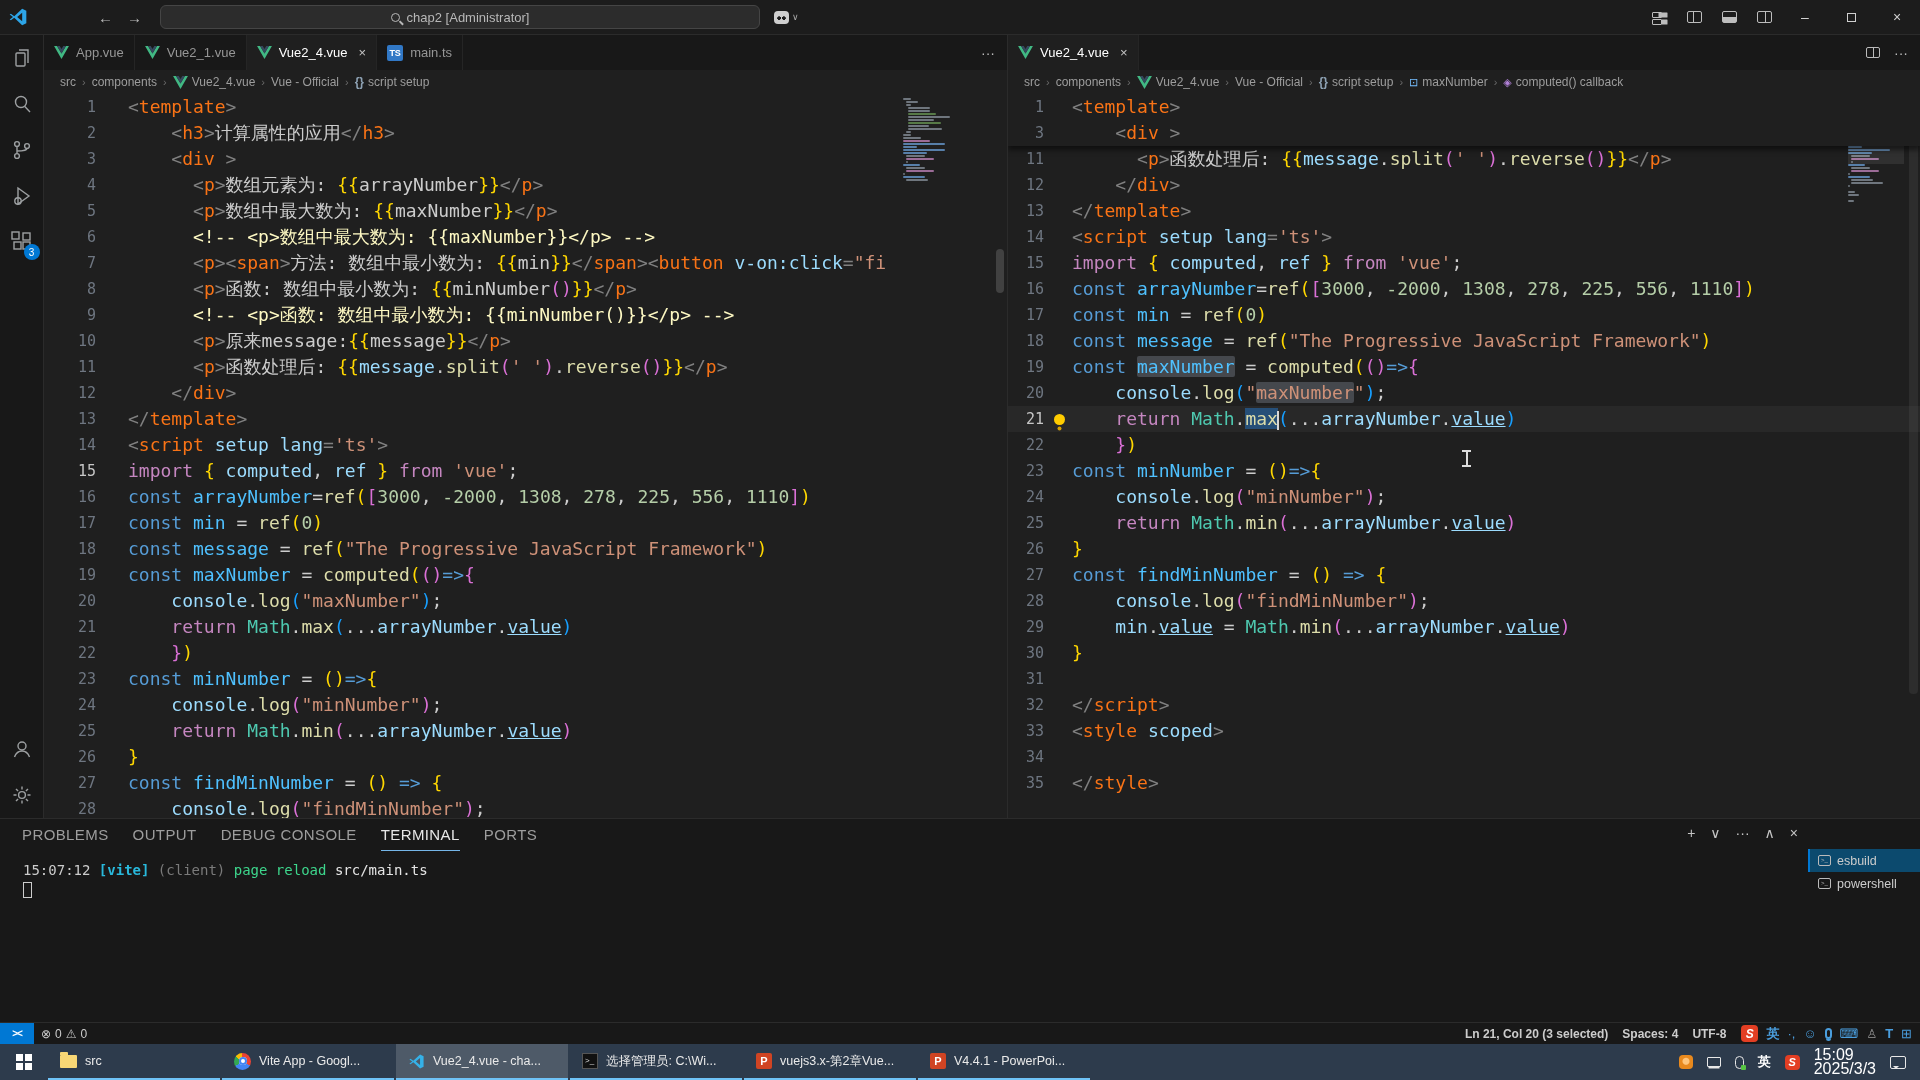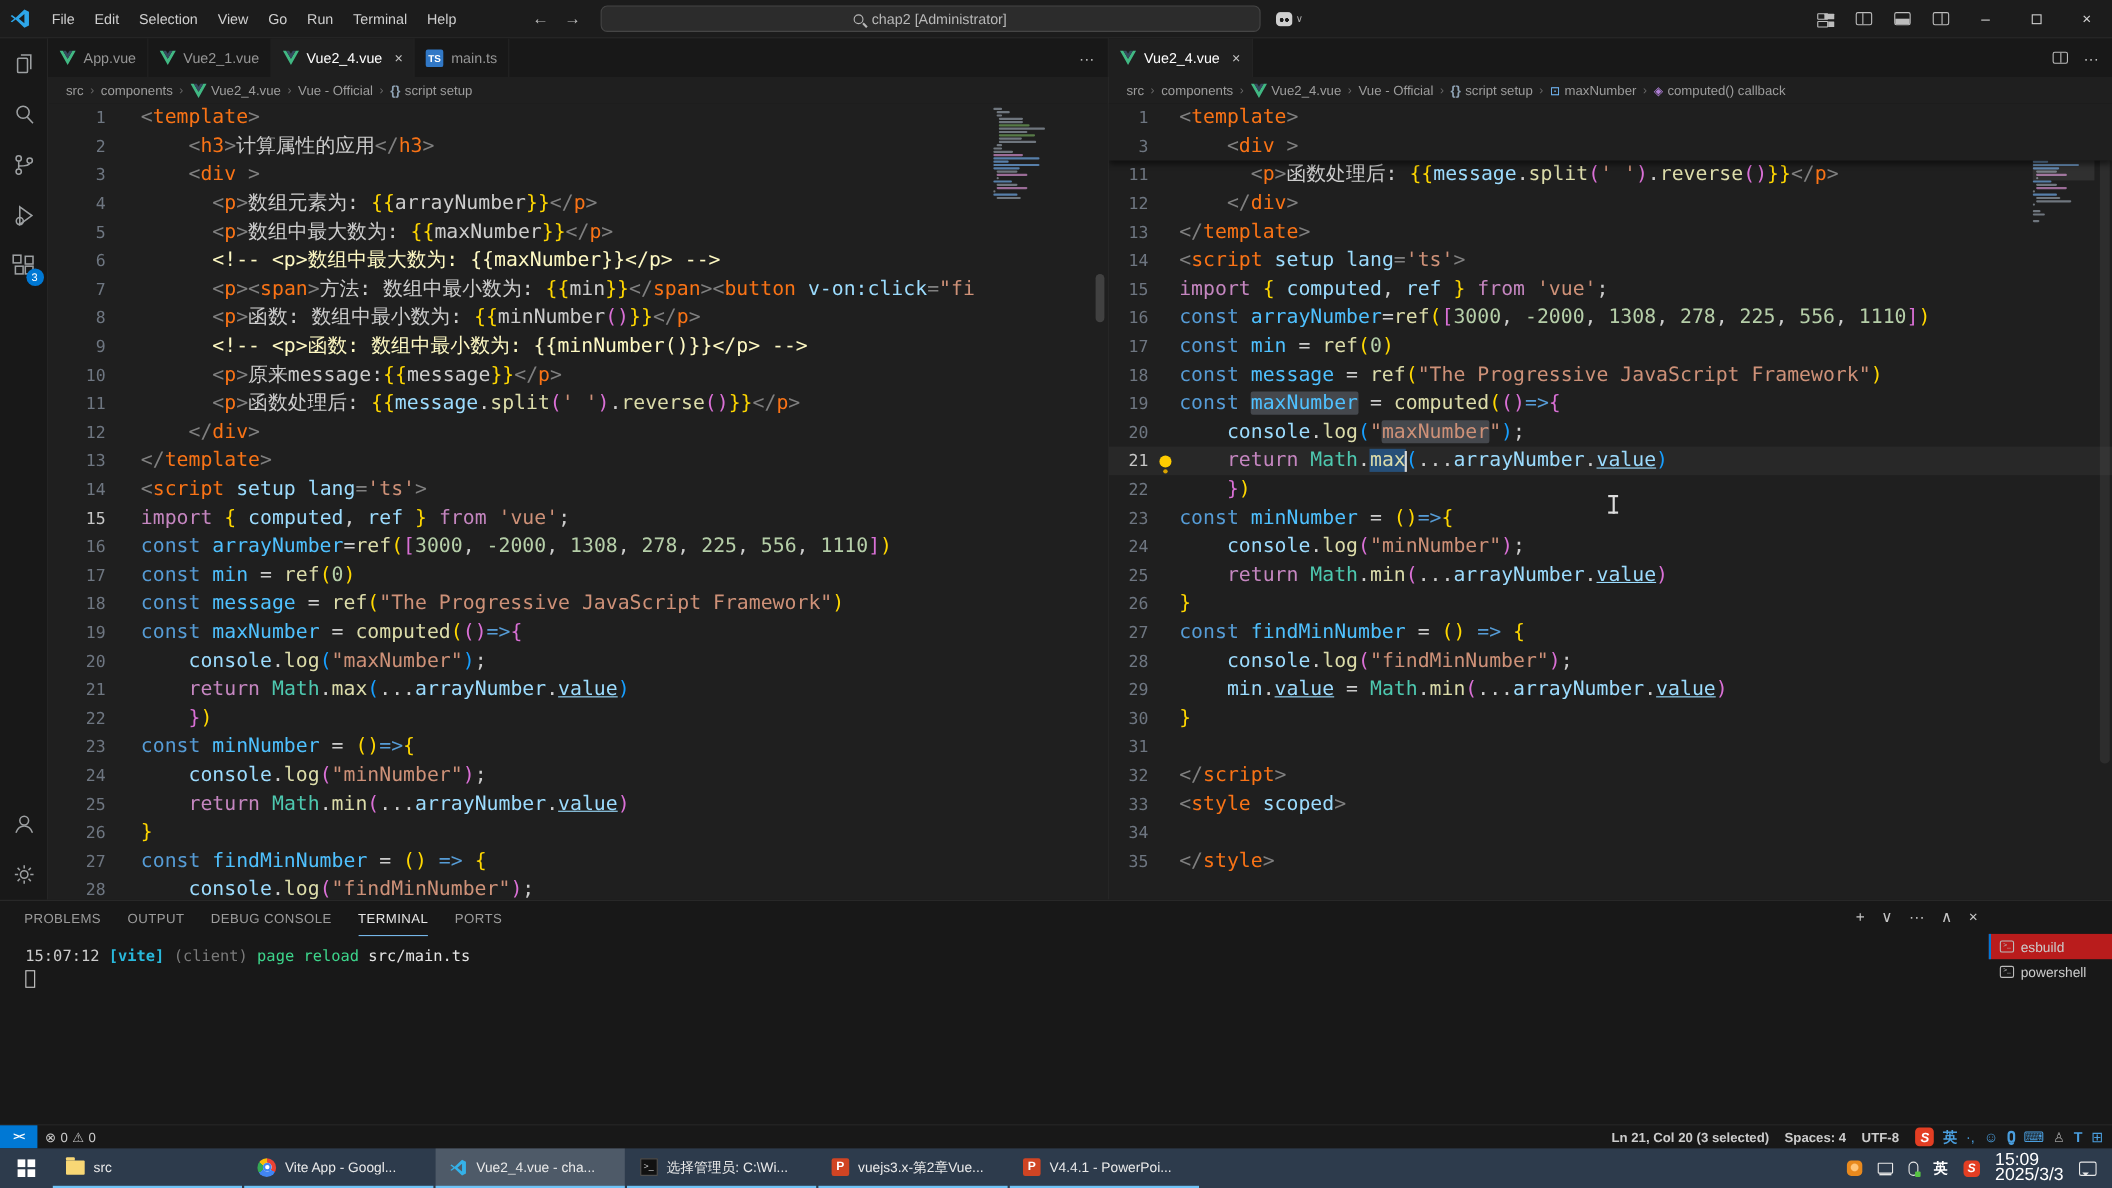--- a/index.html
+++ b/index.html
@@ -81,29 +81,29 @@
   .mmline{height:2px;margin-bottom:1px;border-radius:1px}
   .mm-view{position:absolute;top:14px;right:16px;width:56px;height:56px;background:rgba(255,255,255,.08)}
   .vslider{position:absolute;right:3px;top:155px;width:8px;height:44px;background:rgba(130,130,130,.35);border-radius:4px}
   .vslider2{position:absolute;right:2px;top:40px;width:9px;height:560px;background:rgba(110,110,110,.18);border-radius:4px}
   .ibeam{position:absolute;left:454px;top:356px;width:9px;height:17px;z-index:5}
   .ibeam::before{content:"";position:absolute;left:3.5px;top:0;bottom:0;width:2px;background:#dcdcdc}
   .ibeam::after{content:"";position:absolute;left:0;right:0;top:0;height:2px;background:#dcdcdc;box-shadow:0 15px 0 #dcdcdc}
   
   #panel{height:204px;background:#181818;border-top:1px solid #2b2b2b;position:relative;flex:0 0 auto}
   #panel-tabs{display:flex;align-items:center;height:32px;padding-left:22px;gap:24px}
-  .ptab{font-size:12px;letter-spacing:.4px;color:#9d9d9d;height:100%;display:flex;align-items:center;border-bottom:1px solid transparent}
+  .ptab{font-size:15px;letter-spacing:.4px;color:#9d9d9d;height:100%;display:flex;align-items:center;border-bottom:1px solid transparent}
   .ptab.active{color:#e7e7e7;border-bottom-color:#75b6e8}
   #panel-actions{position:absolute;right:122px;top:6px;display:flex;gap:15px;color:#c5c5c5;font-size:14px;align-items:center}
   #term-body{padding:10px 0 0 23px;font-family:"DejaVu Sans Mono",monospace;font-size:14px;line-height:19px}
   .tm{color:#cccccc}.tc{color:#29b8db;font-weight:bold}.td{color:#7a7a7a}.tg{color:#3dd68c}.tw{color:#e5e5e5}
   .term-cursor{display:inline-block;width:9px;height:16px;border:1px solid #cccccc;margin-top:2px}
   #term-list{position:absolute;right:0;top:30px;width:112px}
   .sess{display:flex;align-items:center;gap:6px;height:23px;font-size:12.5px;color:#cccccc;padding-left:8px;border-left:2px solid transparent}
-  .sess.active{background:#b91c1c;border-left-color:#0078d4}
+  .sess.active{background:#0c4a6e;border-left-color:#0078d4}
   .sess-ic{width:13px;height:11px;border:1px solid #bbb;border-radius:2px;font-size:6px;line-height:9px;text-align:center;color:#bbb}
   
   #statusbar{height:22px;background:#181818;border-top:1px solid #2b2b2b;display:flex;align-items:center;font-size:12px;color:#cccccc;flex:0 0 auto}
   #remote{width:34px;height:100%;background:#0078d4;color:#fff;display:flex;align-items:center;justify-content:center;font-size:10px;font-weight:bold;letter-spacing:-1px}
   .sb-item{display:flex;align-items:center;gap:4px;padding:0 7px;height:100%}
   .sb-right{margin-left:auto;display:flex;align-items:center;height:100%}
   .ime{display:flex;align-items:center;gap:8px;padding:0 8px}
   .sogou-s{width:17px;height:17px;background:#e33e23;border-radius:4px;color:#fff;font-weight:bold;font-size:12px;display:flex;align-items:center;justify-content:center;font-style:italic}
   .ime-b{color:#4a9ede;font-size:13px}
   .ime-lang{color:#4a9ede;font-size:13px;font-weight:bold}
@@ -138,30 +138,20 @@
 </style>
 </head>
 <body>
 
 <div id="screen">
 
   <div id="titlebar">
     <svg class="vsc-logo" viewBox="0 0 24 24">
         <path fill="#2da5e8" d="M17 2L7.5 11 3.5 8 2 9l4 3-4 3 1.5 1 4-3L17 22l5-2.5v-15L17 2zm0 5v10l-6-5 6-5z"></path>
       </svg>
-    <div id="menubar" style="display: flex; height: 100%;">
-        <div class="menu-item">File</div>
-        <div class="menu-item">Edit</div>
-        <div class="menu-item">Selection</div>
-        <div class="menu-item">View</div>
-        <div class="menu-item">Go</div>
-        <div class="menu-item">Run</div>
-        <div class="menu-item">Terminal</div>
-        <div class="menu-item">Help</div>
-      </div>
     <div id="nav-arrows">
       <span>←</span>
       <span>→</span>
     </div>
     <div id="search-box">
       <span class="mag"></span>
       <span>chap2 [Administrator]</span>
     </div>
     <div id="copilot">
       <span class="copilot-face"></span>

